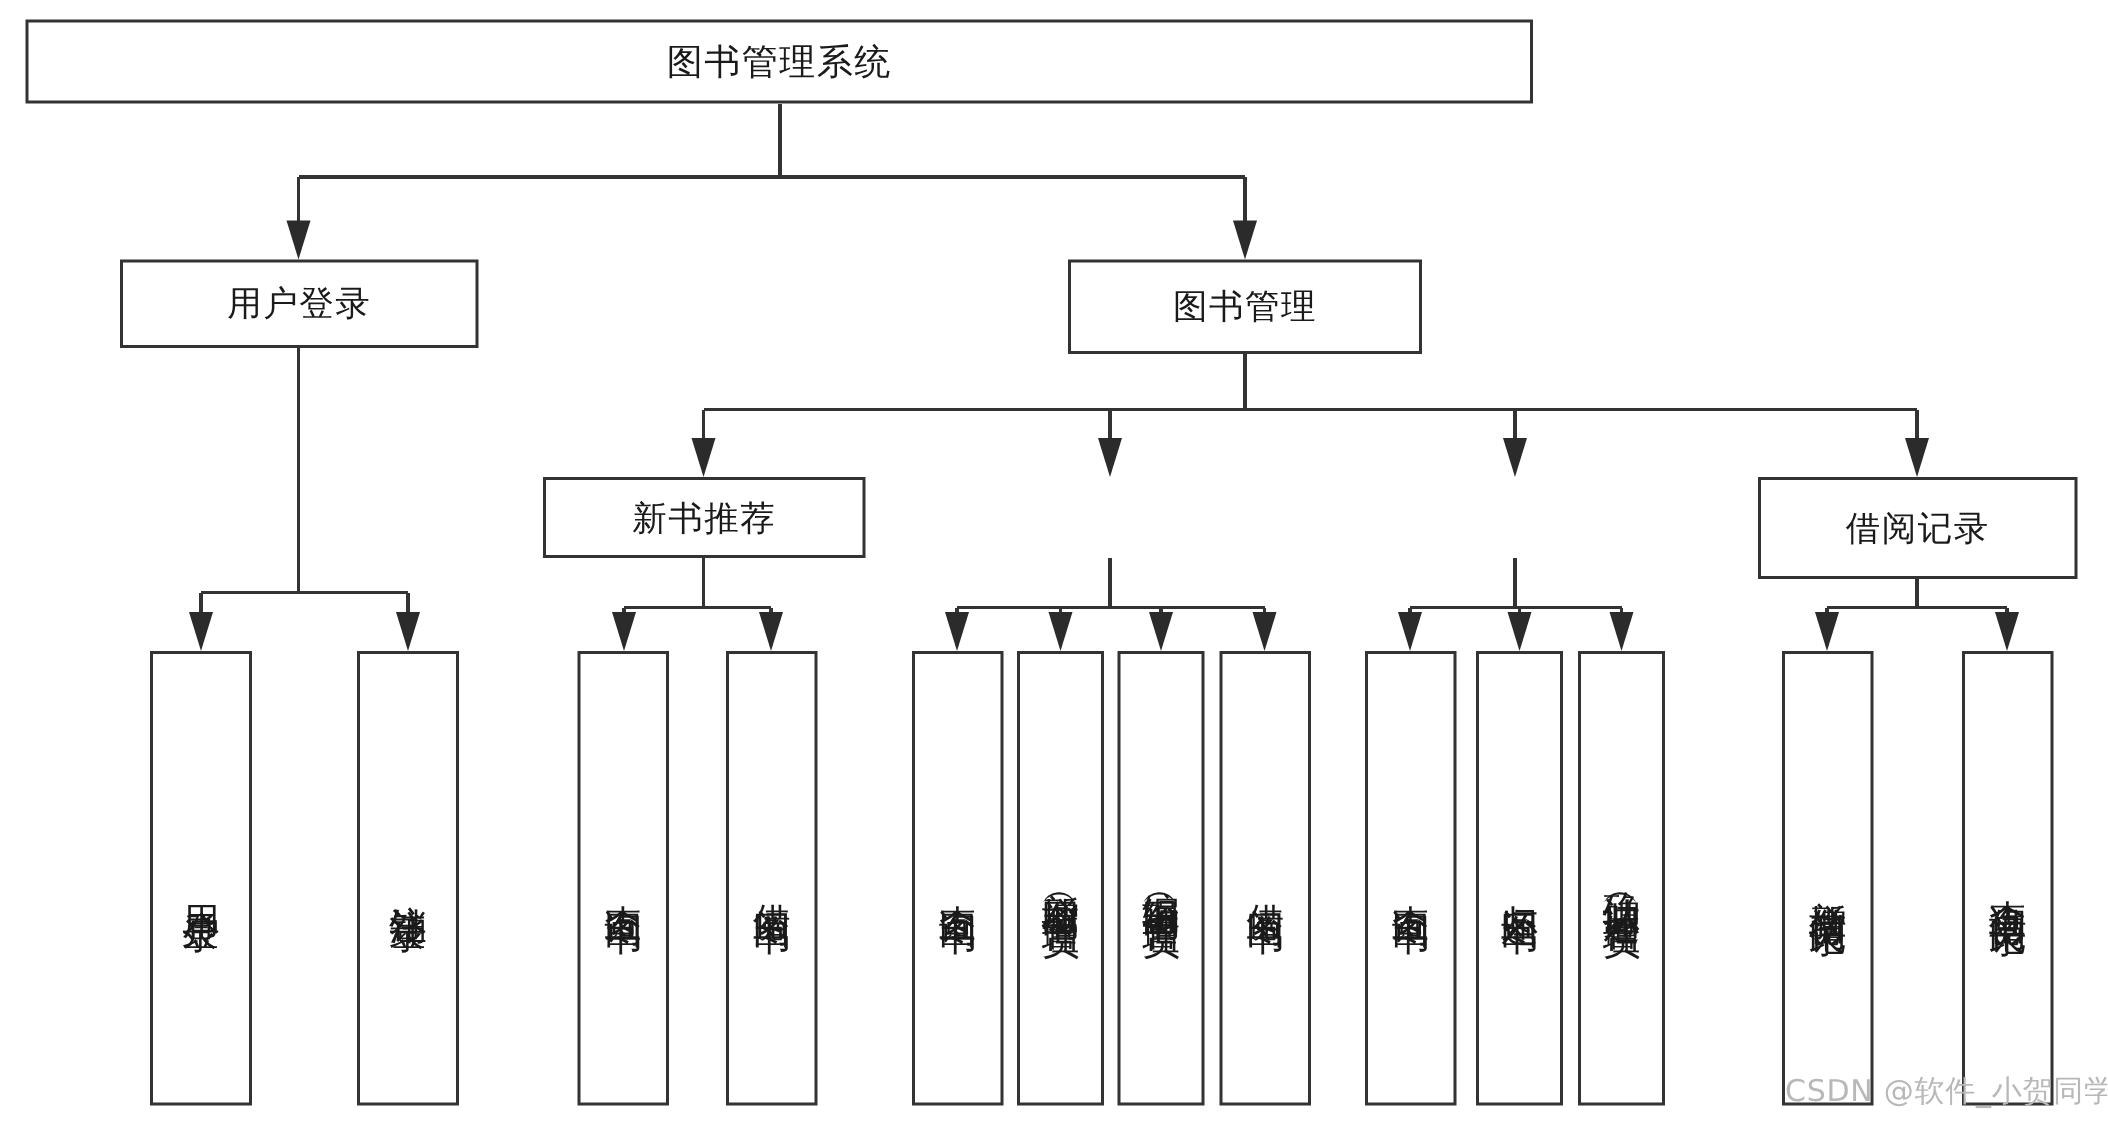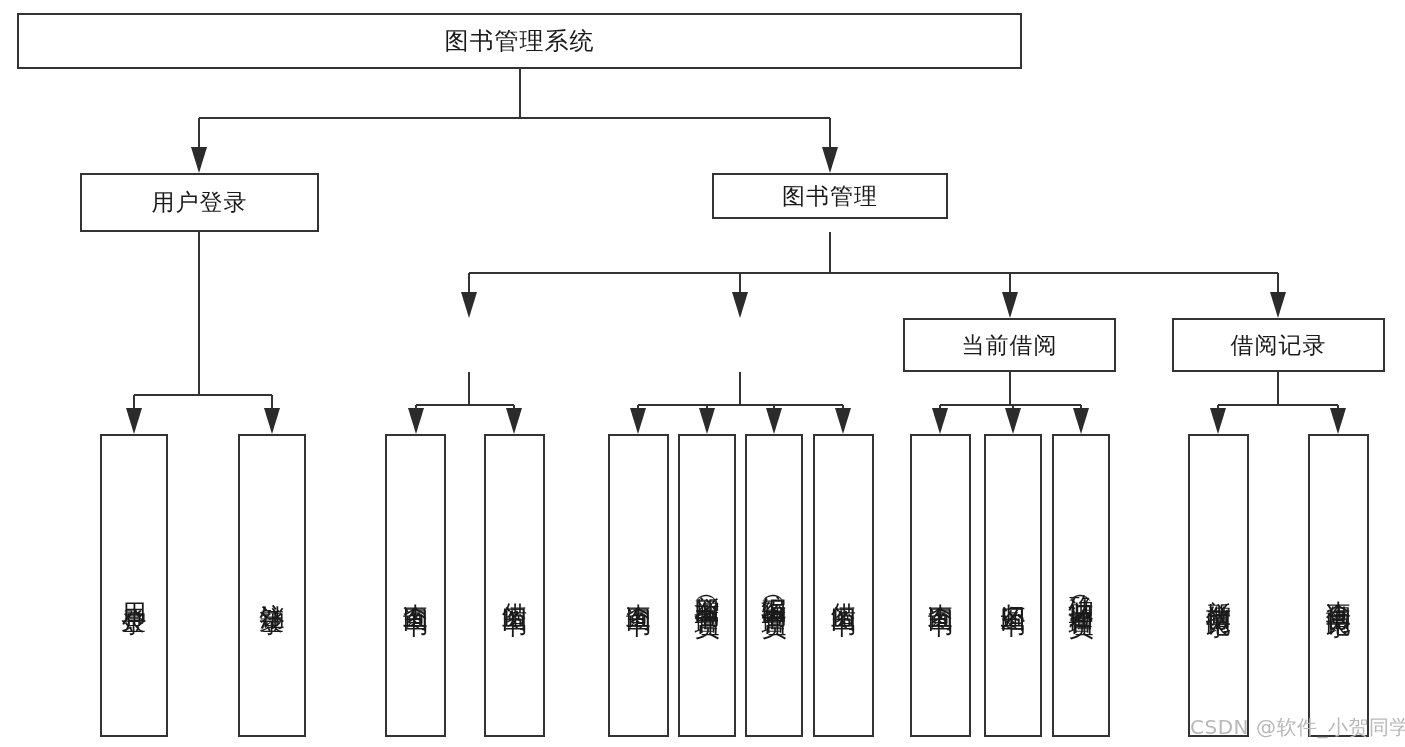--- a/index.html
+++ b/index.html
@@ -124,28 +124,28 @@
       <polygon points="1330,408 1346,408 1338,434" fill="#2b2b2b"></polygon>
     </svg>
 
   <div class="node horiz root" style="left:17px; top:13px; width:1005px; height:56px;">
     <span class="lbl">图书管理系统</span>
   </div>
 
   <div class="node horiz" style="left:80px; top:173px; width:239px; height:59px;">
     <span class="lbl">用户登录</span>
   </div>
-  <div class="node horiz" style="left:712px; top:173px; width:236px; height:46px;">
+  <div class="node horiz" style="left:712px; top:173px; width:236px; height:63px;">
     <span class="lbl">图书管理</span>
   </div>
 
-  <div class="node horiz" style="left:903px; top:318px; width:213px; height:54px;">
-    <span class="lbl">当前借阅</span>
+  <div class="node horiz" style="left:362px; top:318px; width:215px; height:54px;">
+    <span class="lbl">新书推荐</span>
   </div>
-  <div class="node horiz" style="left:1172px; top:318px; width:213px; height:54px;">
+  <div class="node horiz" style="left:1172px; top:318px; width:213px; height:68px;">
     <span class="lbl">借阅记录</span>
   </div>
 
   <div class="node vert" style="left:100px; top:434px; width:68px; height:303px;">
     <span class="lbl">用户登录</span>
   </div>
   <div class="node vert" style="left:238px; top:434px; width:68px; height:303px;">
     <span class="lbl">注销登录</span>
   </div>
   <div class="node vert" style="left:385px; top:434px; width:61px; height:303px;">

